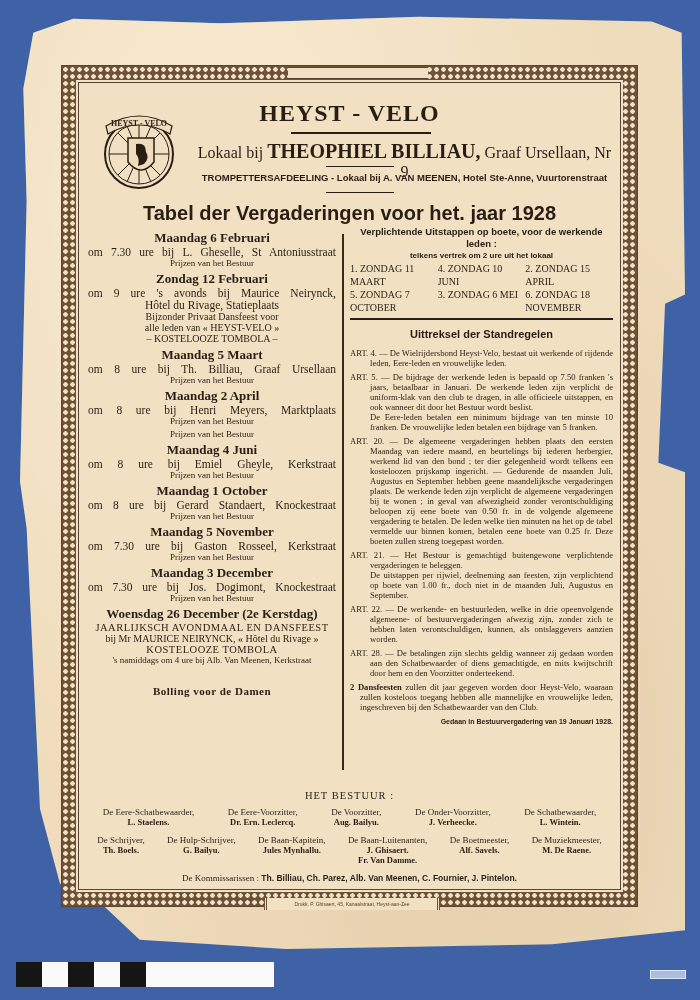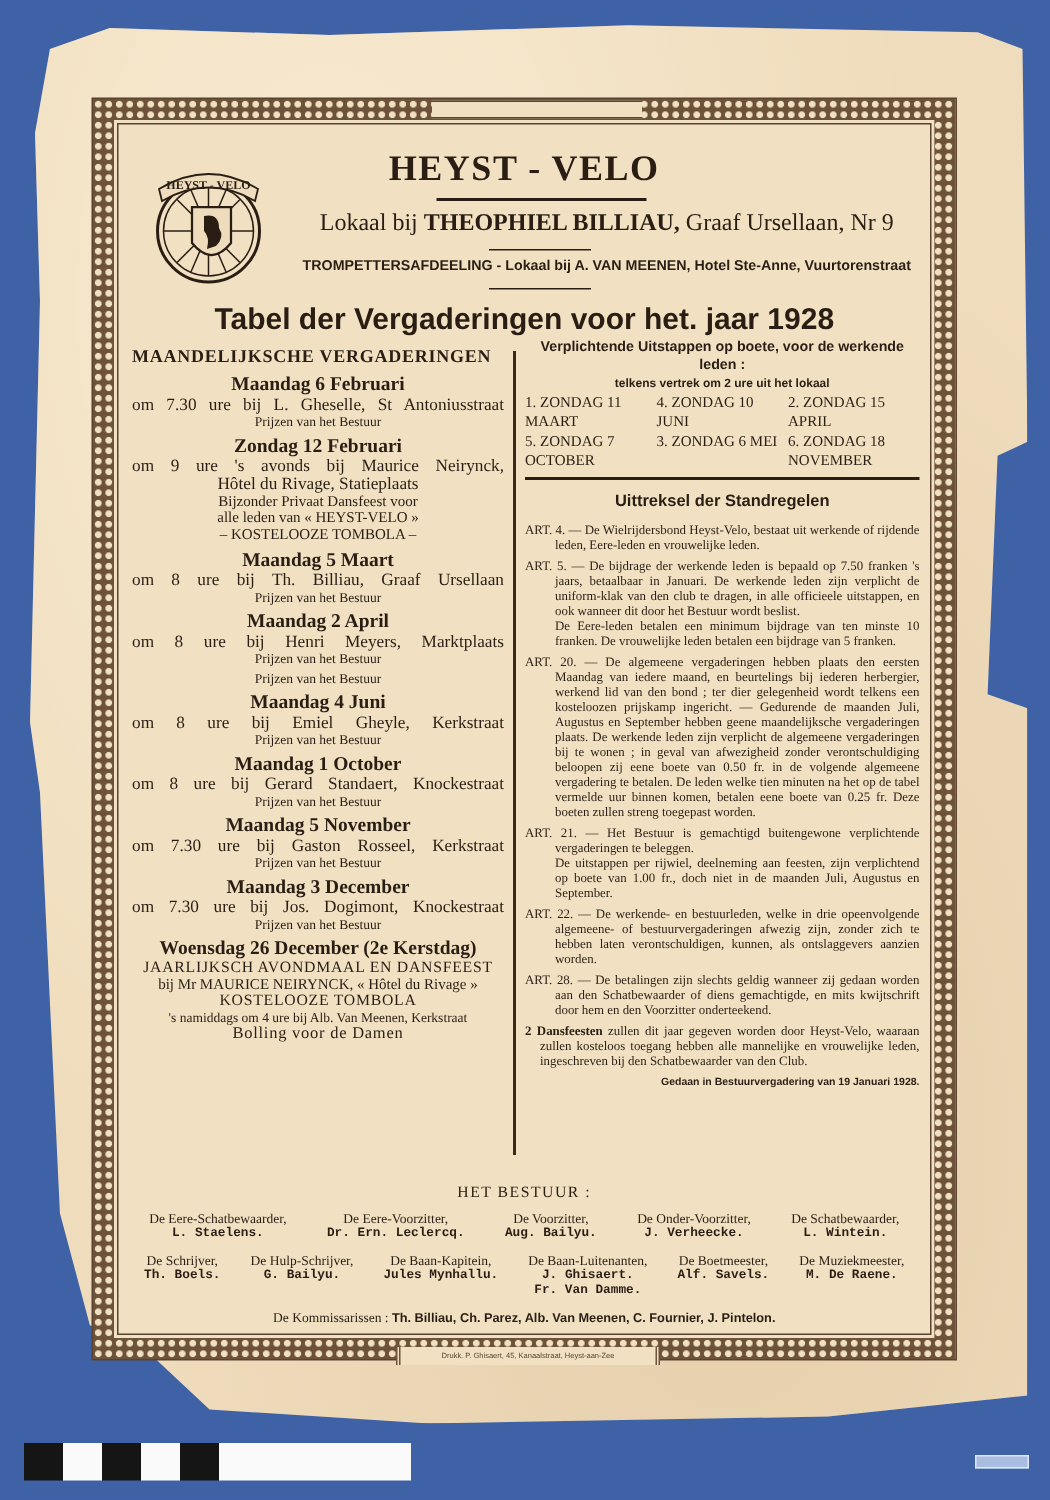--- a/index.html
+++ b/index.html
@@ -38,49 +38,49 @@
   .inner { position: absolute; left: 10px; top: 4px; right: 10px; bottom: 20px; }
   .logo {
     position: absolute; left: 14px; top: 20px; width: 78px; height: 88px;
   }
   .title {
     position: absolute; left: 0; right: 0; top: 16px; text-align: center;
     font-family: "Liberation Serif", serif; font-weight: bold; font-size: 24px; letter-spacing: 1px;
   }
   .title-rule { position: absolute; left: 205px; width: 140px; top: 48px; height: 2px; background: #2a1e14; }
   .lokaal { position: absolute; left: 110px; right: 0; top: 56px; font-size: 16px; text-align: center; }
-  .lokaal b { font-size: 16px; }
+  .lokaal b { font-size: 20px; }
   .rule-small { position: absolute; left: 240px; width: 68px; height: 1px; background: #2a1e14; }
   .trompet { position: absolute; left: 110px; right: 0; top: 88px; text-align: center; font-family: "Liberation Sans", sans-serif; font-weight: bold; font-size: 9.5px; }
   .tabel { position: absolute; left: 0; right: 0; top: 118px; text-align: center; font-family: "Liberation Sans", sans-serif; font-weight: bold; font-size: 20px; }
   .col-left { position: absolute; left: 2px; width: 248px; top: 146px; text-align: center; }
   .col-divider { position: absolute; left: 256px; top: 150px; width: 2px; height: 536px; background: #3a2a1c; }
   .col-right { position: absolute; left: 264px; right: 0; top: 142px; }
   .maand-h { font-size: 12px; font-weight: bold; letter-spacing: 0.5px; text-align: left; margin-bottom: 3px; }
   .meet { margin-bottom: 3px; }
   .meet .day { font-weight: bold; font-size: 13px; }
   .meet .loc { font-size: 11.5px; text-align: justify; text-align-last: justify; }
   .meet .prize { font-size: 9px; }
   .meet .extra { font-size: 10px; }
   .meet .extra-upper { font-size: 10.5px; letter-spacing: 0.5px; }
-  .meet .bolling { font-weight: normal; font-size: 11px; letter-spacing: 0.5px; }
+  .meet .bolling { font-weight: bold; font-size: 11px; letter-spacing: 0.5px; margin-top: 20px; }
   .uit-h { text-align: center; font-family: "Liberation Sans", sans-serif; font-weight: bold; font-size: 9.5px; line-height: 12px; }
   .uit-sub { text-align: center; font-family: "Liberation Sans", sans-serif; font-weight: bold; font-size: 8px; margin-top: 1px; }
   .outings { display: grid; grid-template-columns: 1fr 1fr 1fr; font-size: 10px; margin-top: 2px; line-height: 13px; }
   .r-rule { height: 2px; background: #2a1e14; margin: 4px 0 8px; }
   .stand-h { text-align: center; font-family: "Liberation Sans", sans-serif; font-weight: bold; font-size: 11px; margin-bottom: 8px; }
   .art { font-size: 8.6px; line-height: 10px; margin-bottom: 4px; padding-left: 20px; text-indent: -20px; text-align: justify; }
   .art p { margin: 0; text-indent: 0; }
   .dansf { font-size: 8.6px; line-height: 10px; text-align: justify; padding-left: 10px; text-indent: -10px; }
   .gedaan { text-align: right; font-family: "Liberation Sans", sans-serif; font-weight: bold; font-size: 7px; margin-top: 6px; }
   .bestuur { position: absolute; left: 0; right: 0; top: 706px; text-align: center; }
   .bestuur-h { font-size: 10.5px; letter-spacing: 1px; margin-bottom: 6px; }
   .brow { display: flex; justify-content: space-around; font-size: 9px; margin-bottom: 8px; }
   .bcell { text-align: center; }
-  .bcell .n { font-family: Liberation Mono, monospace; font-weight: bold; font-size: 8.5px; }
+  .bcell .n { font-family: Liberation Serif, serif; font-weight: bold; font-size: 8.5px; }
   .komm { font-size: 9px; margin-top: 4px; }
   .komm b { font-family: "Liberation Sans", sans-serif; font-size: 8.5px; }
   .printer {
     position: absolute; left: 188px; bottom: -18px; width: 170px; height: 12px;
     background: #f1e0c2; border-left: 3px double #6b5238; border-right: 3px double #6b5238;
     font-family: "Liberation Sans", sans-serif; font-size: 5px; text-align: center; line-height: 12px; color: #5a4330;
   }
   .topbar {
     position: absolute; left: 212px; top: -13px; width: 140px; height: 10px;
     border-top: 1px solid #5a4330; border-bottom: 1px solid #5a4330; background: #f1e0c2;
@@ -127,21 +127,20 @@
       <b>THEOPHIEL BILLIAU,</b>
       <span>Graaf Ursellaan, Nr 9</span>
     </div>
     <div class="rule-small" style="top:82px"></div>
     <div class="trompet">TROMPETTERSAFDEELING - Lokaal bij A. VAN MEENEN, Hotel Ste-Anne, Vuurtorenstraat</div>
     <div class="rule-small" style="top:108px"></div>
 
     <div class="tabel">Tabel der Vergaderingen voor het. jaar 1928</div>
 
     <div class="col-left">
-      <div class="maand-h">MAANDELIJKSCHE VERGADERINGEN</div>
 
       <div class="meet">
         <div class="day">Maandag 6 Februari</div>
         <div class="loc">om 7.30 ure bij L. Gheselle, St Antoniusstraat</div>
         <div class="prize">Prijzen van het Bestuur</div>
       </div>
       <div class="meet">
         <div class="day">Zondag 12 Februari</div>
         <div class="loc">om 9 ure 's avonds bij Maurice Neirynck,</div>
         <div class="extra" style="font-size:11.5px">Hôtel du Rivage, Statieplaats</div>

